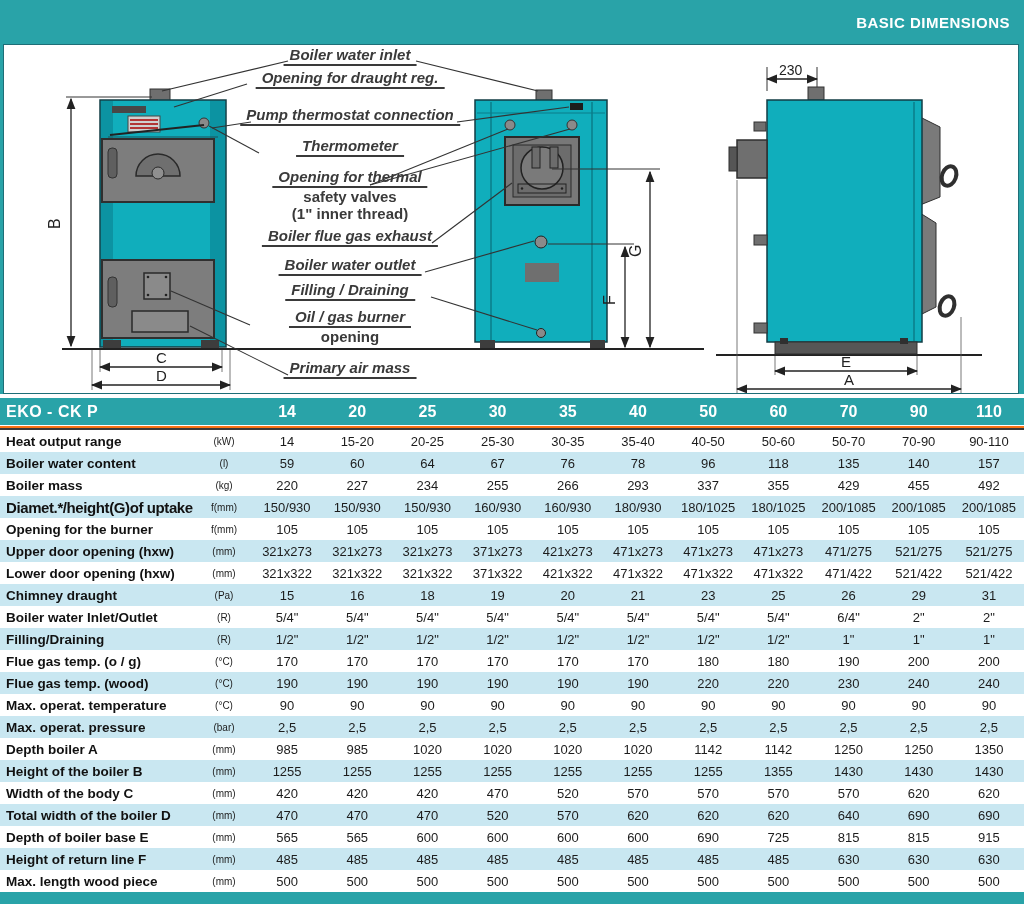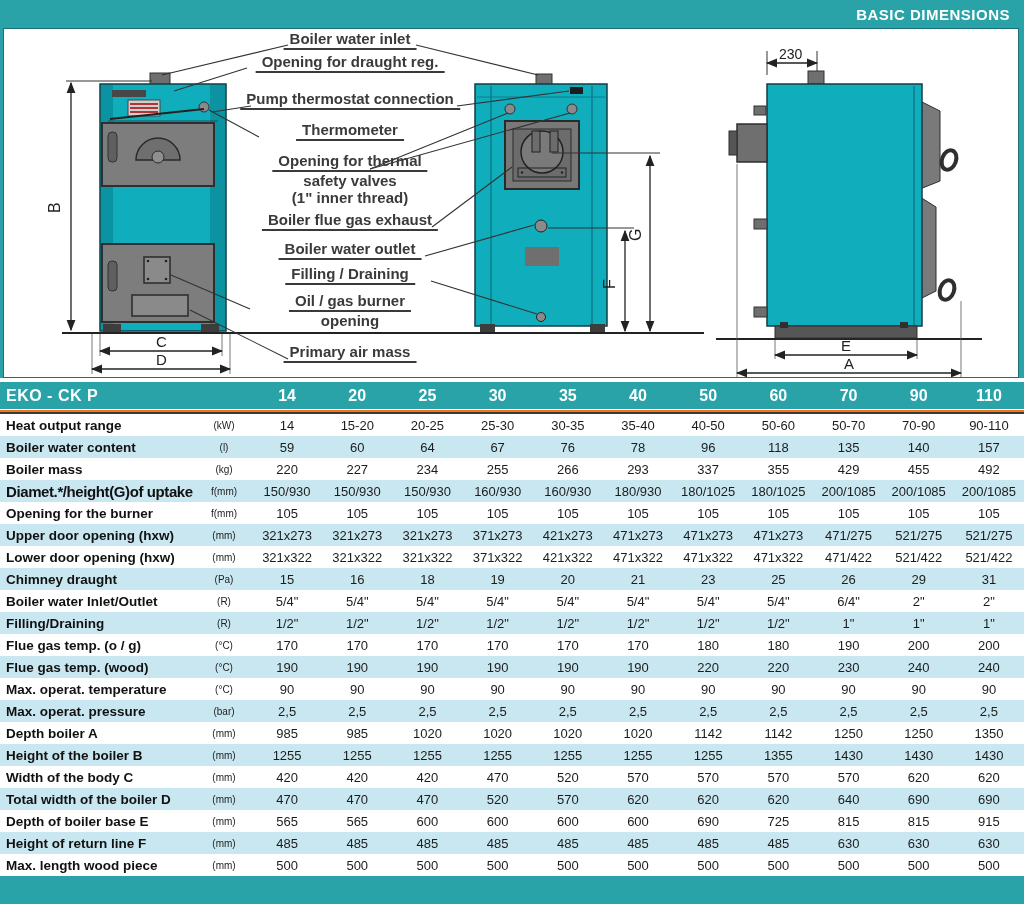--- a/index.html
+++ b/index.html
@@ -3,32 +3,32 @@
 <meta charset="utf-8">
 <style>
   html,body{margin:0;padding:0;}
   body{
     width:1024px;height:904px;overflow:hidden;
     background:#29a3a8;
     font-family:"Liberation Sans", sans-serif;
     display:flex;flex-direction:column;
   }
   
-  .topbar{height:28px;background:#29a3a8;display:flex;align-items:center;justify-content:flex-end;padding-right:14px;flex:none;}
+  .topbar{height:44px;background:#29a3a8;display:flex;align-items:center;justify-content:flex-end;padding-right:14px;flex:none;}
   .topbar .title{color:#fff;font-weight:bold;font-size:15px;letter-spacing:.5px;}
   
   .panel-wrap{flex:none;padding:0 3px;}
   .panel{position:relative;width:1016px;height:350px;background:#fff;border:1px solid #1e6e77;box-sizing:border-box;}
   .panel svg{position:absolute;left:0;top:0;}
   .dlabel{
     position:absolute;left:346px;transform:translateX(-50%);
     color:#3a3a3a;font-weight:bold;font-size:15px;line-height:17px;
     white-space:nowrap;text-align:center;
   }
-  .dlabel .ul{border-bottom:2px solid #3a3a3a;padding:0 6px 1px 6px;display:inline-block;}
+  .dlabel .ul{border-bottom:2px solid #3a3a3a;padding:0 6px 1px 6px;display:inline-block;font-style:italic;}
   .dlabel .nl{display:block;}
   
   .table-section{background:#fff;flex:none;padding-top:4px;}
   .tgrid{display:grid;grid-template-columns:196px 56px repeat(11,1fr);}
   .thead{background:#29a3a8;height:28px;align-items:center;}
   .thead .ttitle{grid-column:1 / 3;color:#fff;font-weight:bold;font-size:16px;padding-left:6px;letter-spacing:.5px;}
   .thead .tcol{color:#fff;font-weight:bold;font-size:16px;text-align:center;}
   .rows{border-top:2px solid #f97316;box-shadow:0 -1px 0 #fff;}
   .rows-inner{border-top:2px solid #3a3a3a;}
   .trow{height:22px;align-items:center;background:#fff;}

